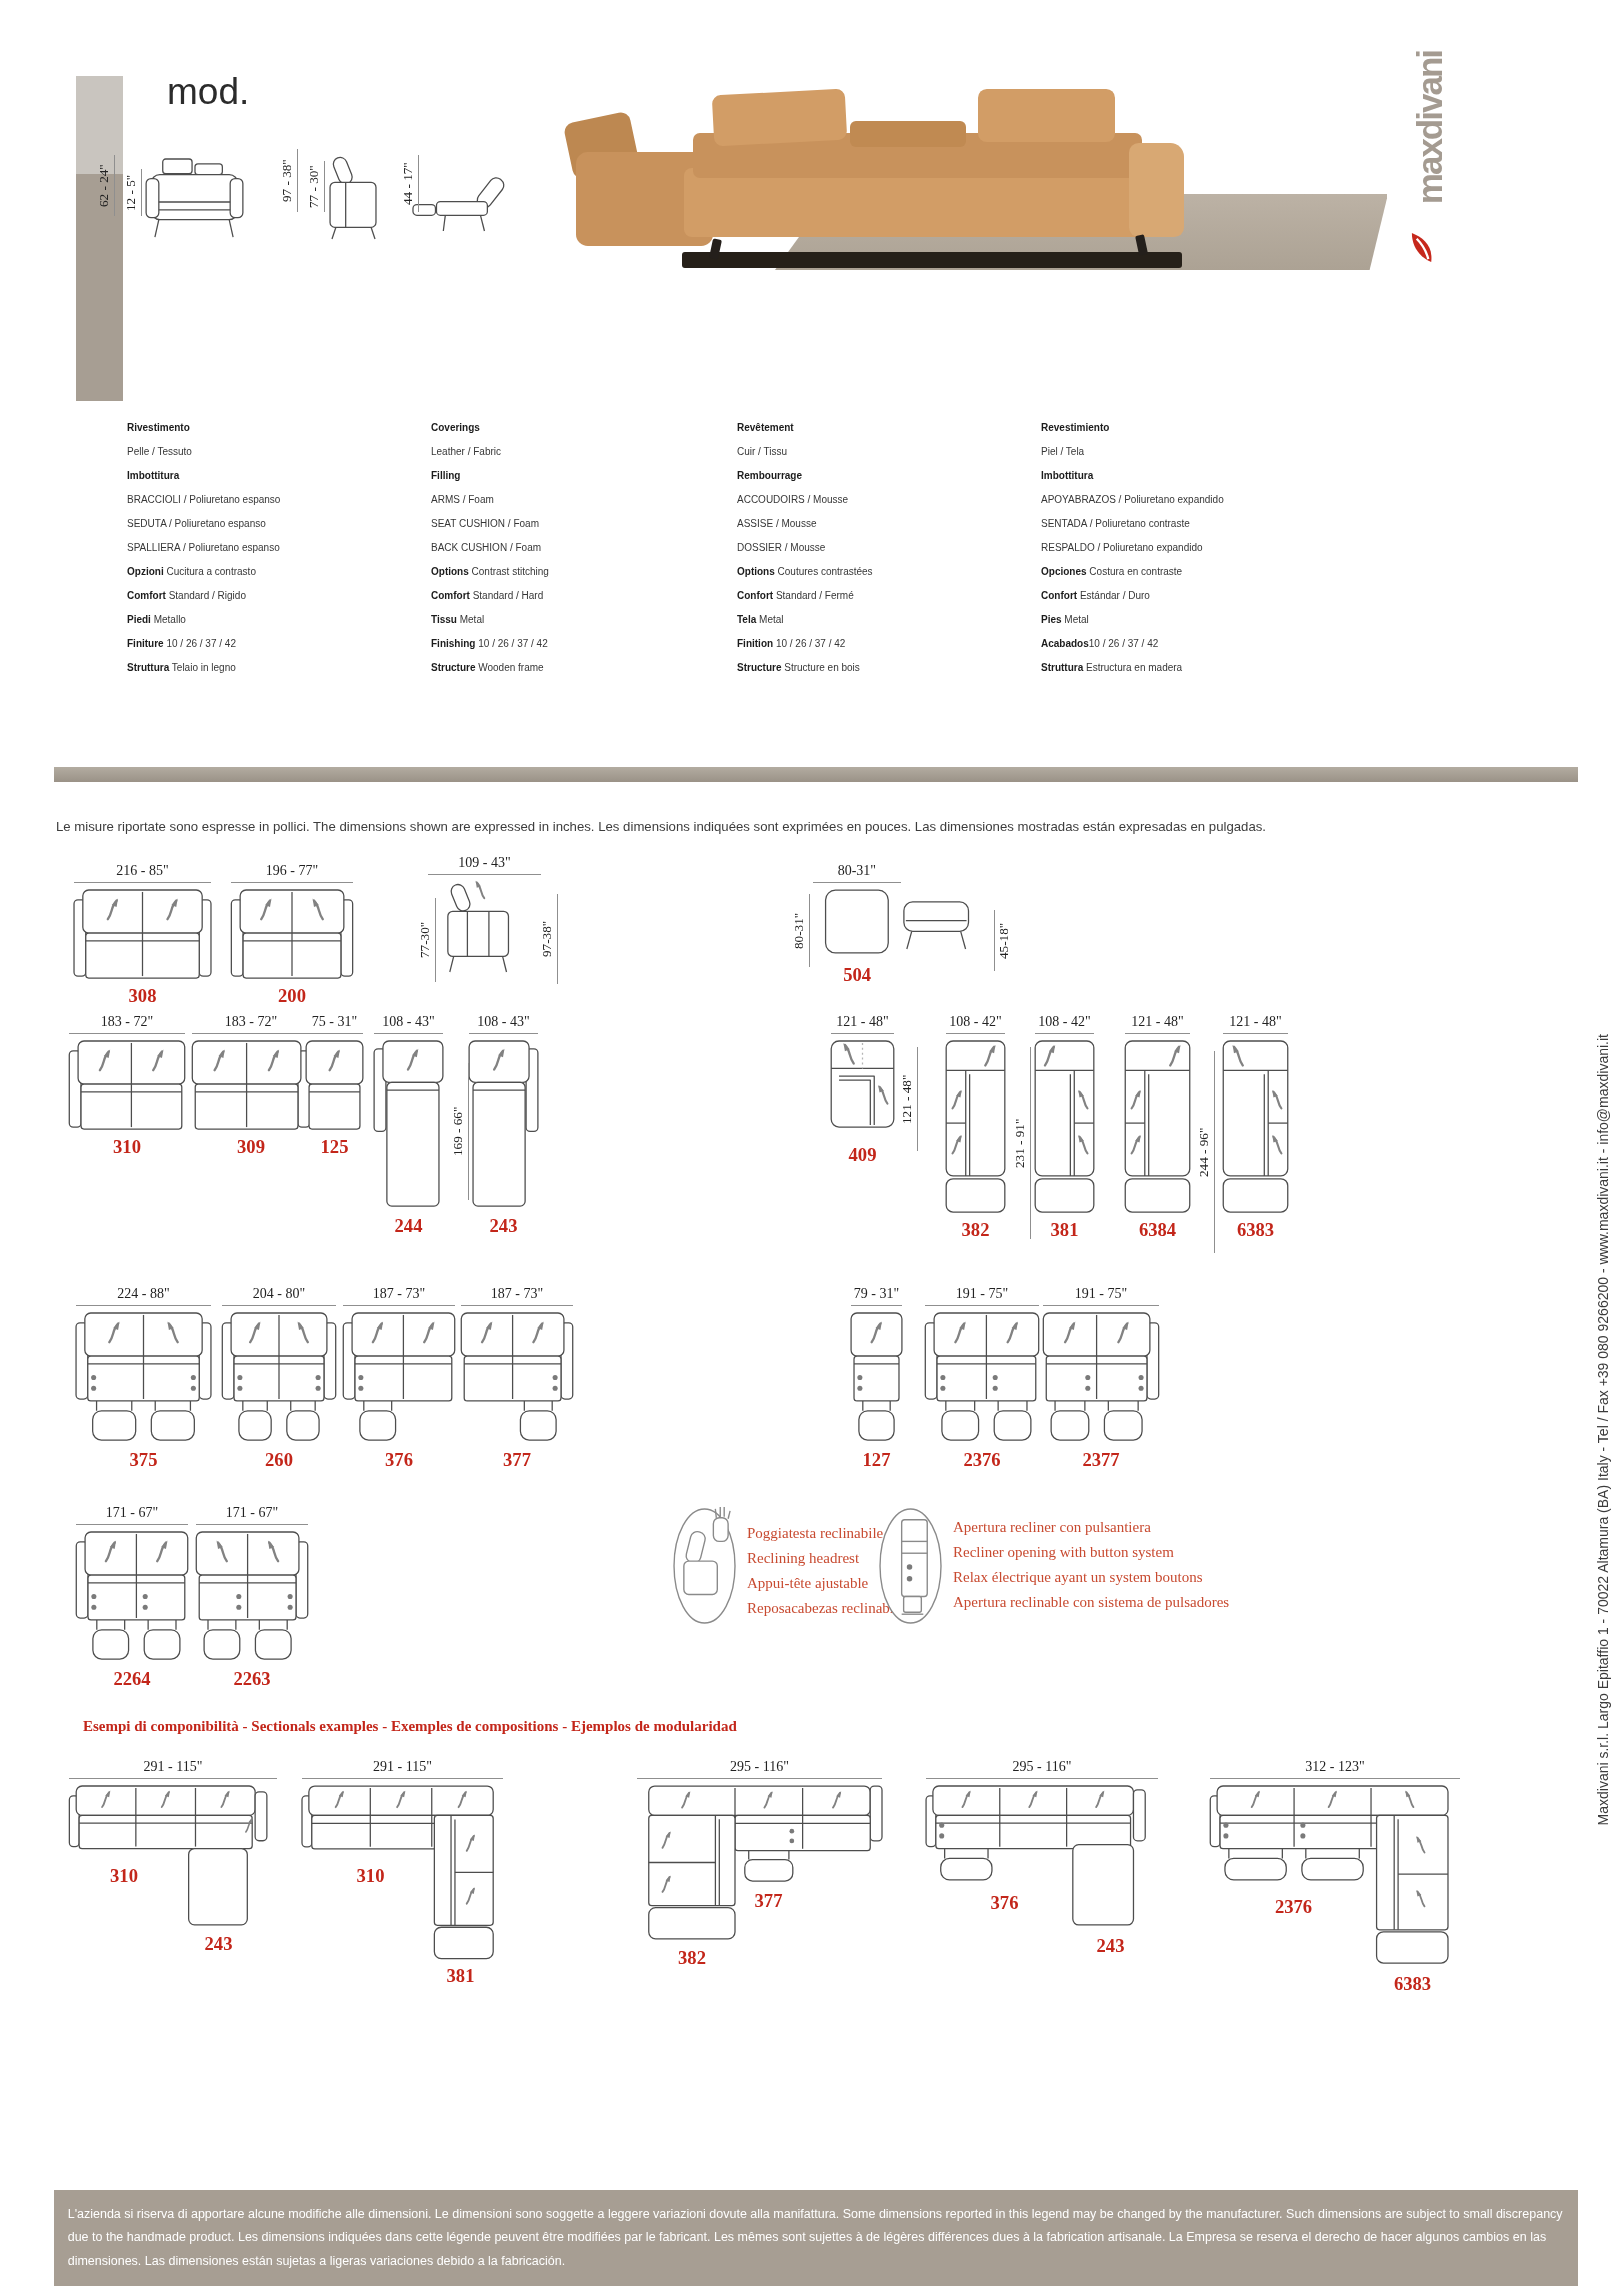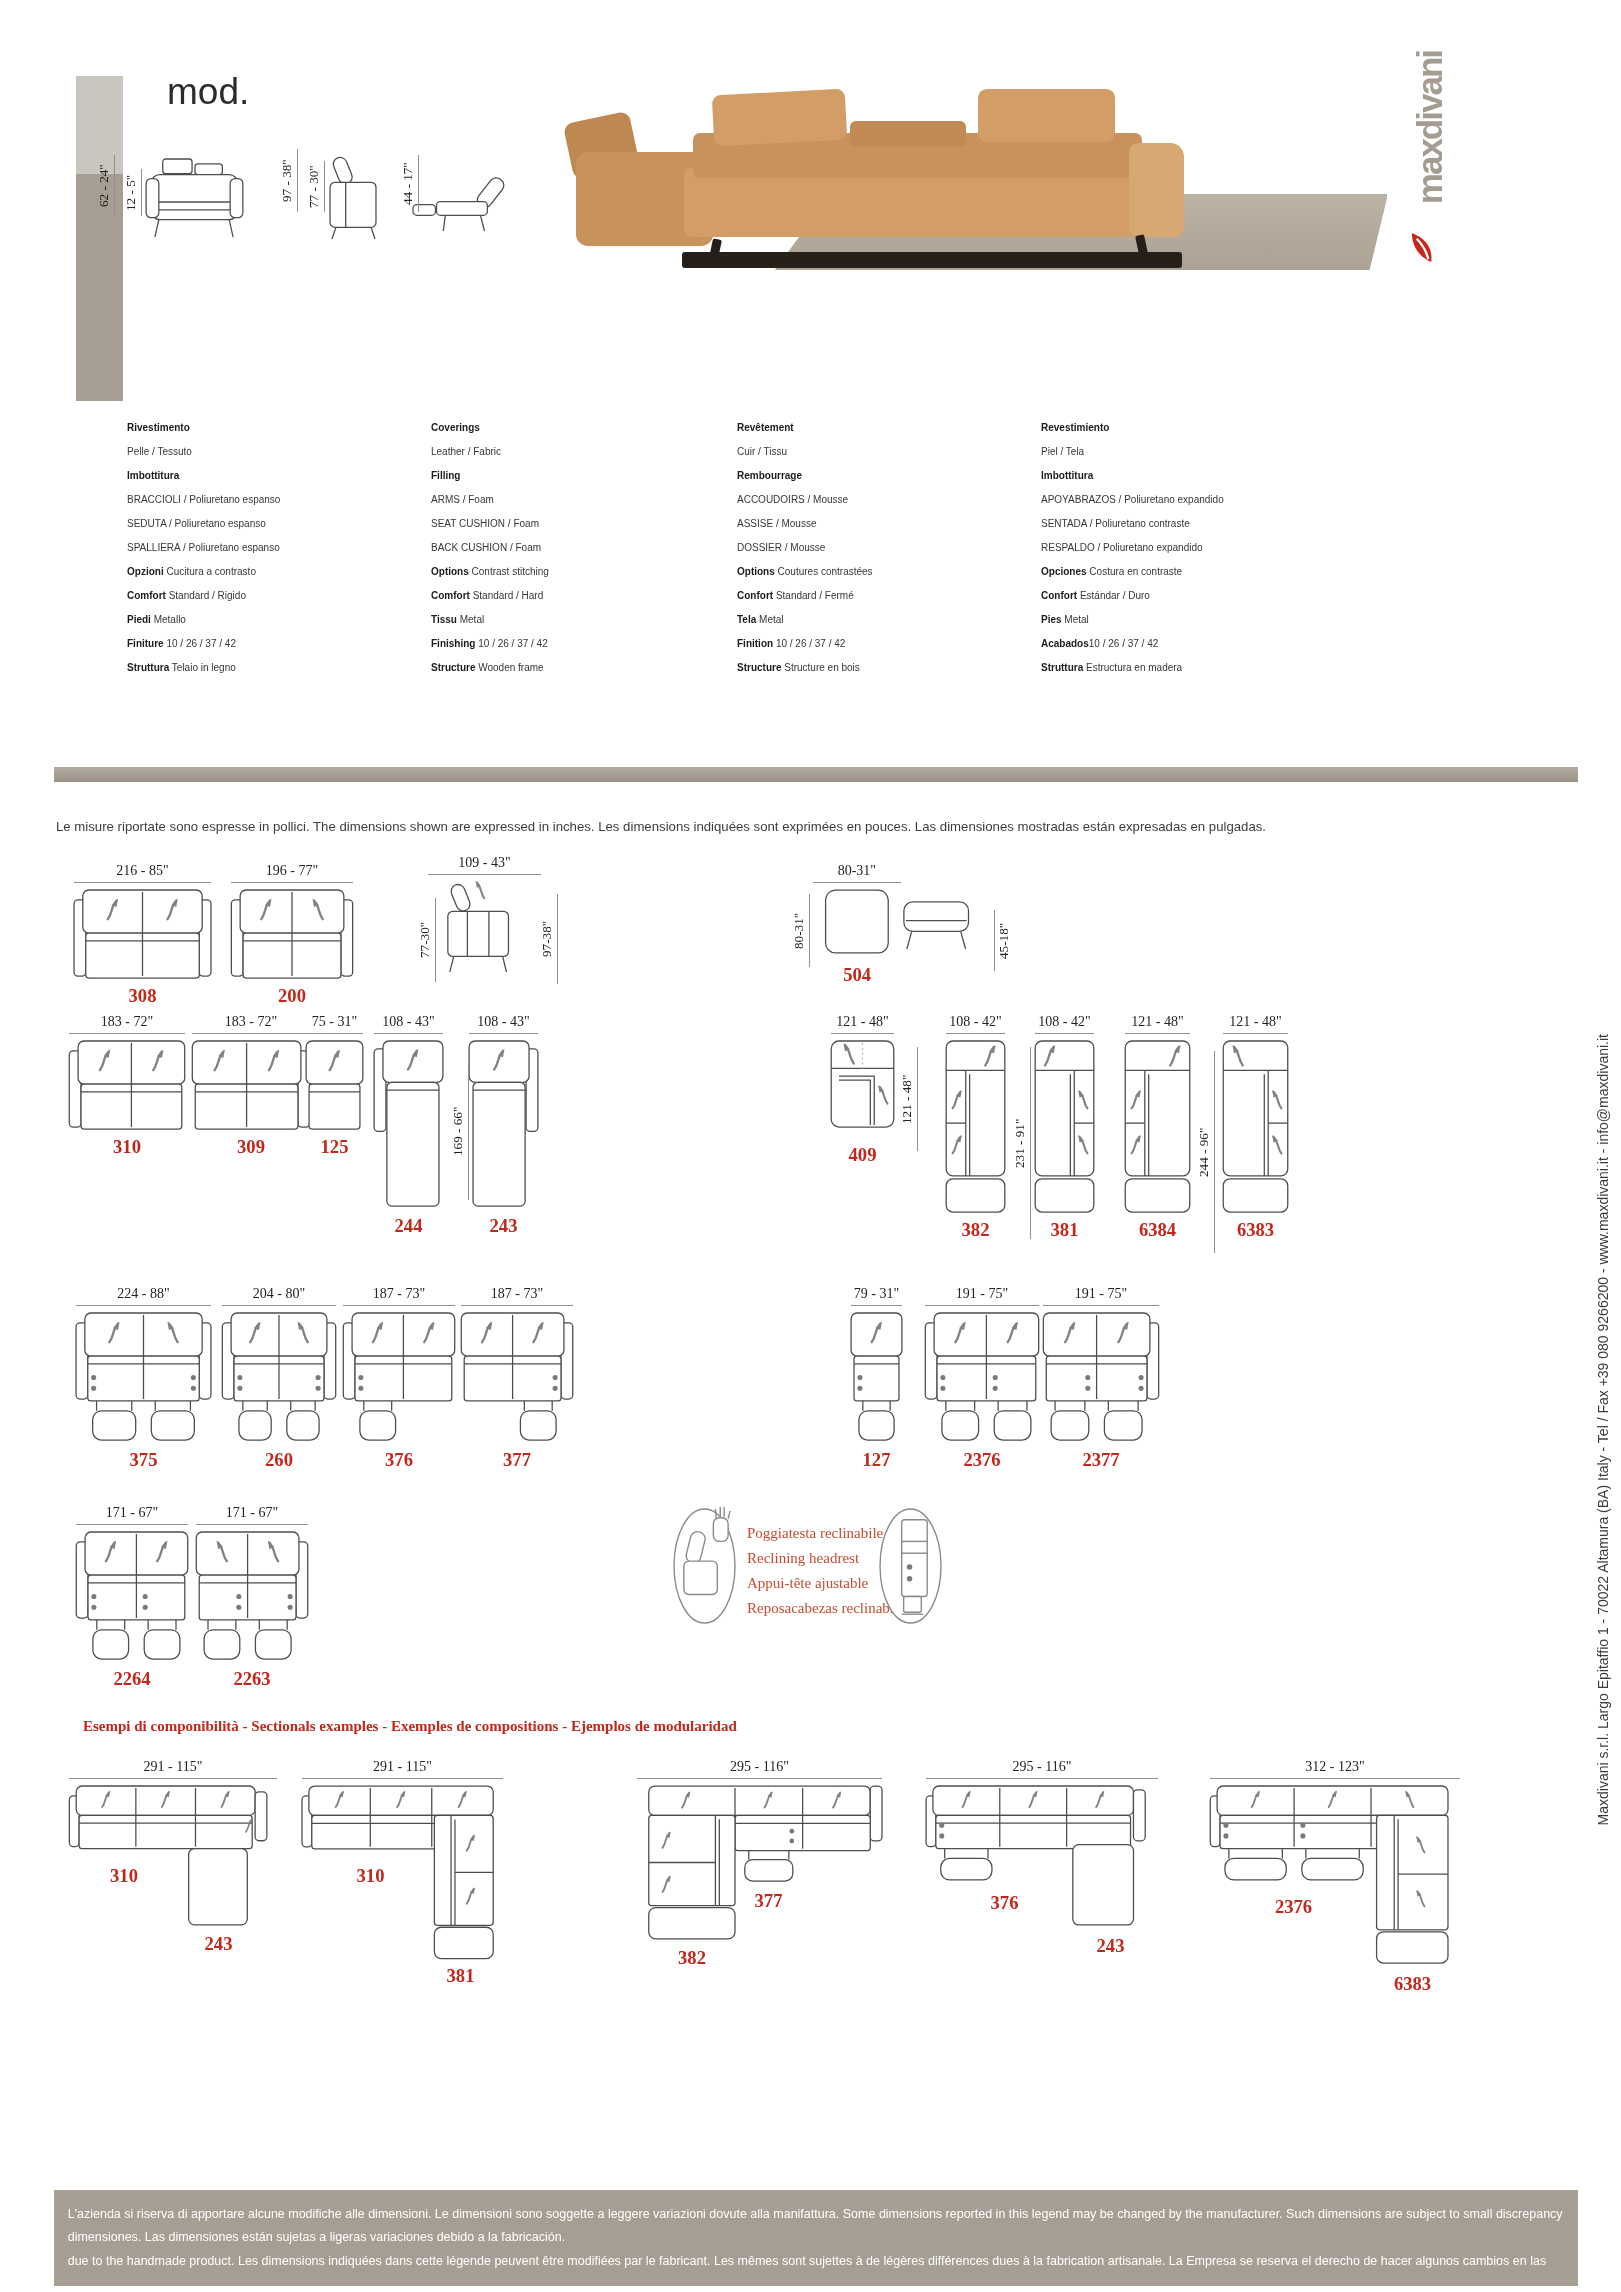--- a/index.html
+++ b/index.html
@@ -1085,24 +1085,30 @@
    <ellipse cx="33" cy="61" rx="31" ry="58"></ellipse>
    <rect x="24" y="14" width="26" height="78" rx="3"></rect>
    <line x1="24" y1="36" x2="50" y2="36"></line>
           <line x1="24" y1="48" x2="50" y2="48"></line>
    <circle cx="32" cy="62" r="2.8" fill="#7a7a7a" stroke="none"></circle>
           <circle cx="32" cy="74" r="2.8" fill="#7a7a7a" stroke="none"></circle>
    <rect x="26" y="92" width="18" height="16" rx="2"></rect>
           <line x1="24" y1="110" x2="46" y2="110"></line>
         </g>
       </svg></div>
+  <div class="notetext" id="notetext1" style="left:953px;top:1515px">
+      <div>Apertura recliner con pulsantiera</div>
+      <div>Recliner opening with button system</div>
+      <div>Relax électrique ayant un system boutons</div>
+      <div>Apertura reclinable con sistema de pulsadores</div>
+    </div>
 
   <div class="footer">
     <div>L'azienda si riserva di apportare alcune modifiche alle dimensioni. Le dimensioni sono soggette a leggere variazioni dovute alla manifattura. Some dimensions reported in this legend may be changed by the manufacturer. Such dimensions are subject to small discrepancy</div>
+    <div>due to the handmade product. Les dimensions indiquées dans cette légende peuvent être modifiées par le fabricant. Les mêmes sont sujettes à de légères différences dues à la fabrication artisanale. La Empresa se reserva el derecho de hacer algunos cambios en las</div>
     <div>dimensiones. Las dimensiones están sujetas a ligeras variaciones debido a la fabricación.</div>
-    <div>due to the handmade product. Les dimensions indiquées dans cette légende peuvent être modifiées par le fabricant. Les mêmes sont sujettes à de légères différences dues à la fabrication artisanale. La Empresa se reserva el derecho de hacer algunos cambios en las</div>
   </div>
 
   <div class="address">
       <span>Maxdivani s.r.l. Largo Epitaffio 1 - 70022 Altamura (BA) Italy - Tel / Fax +39 080 9266200 - www.maxdivani.it - info@maxdivani.it</span>
     </div>
 </div>
 
 
 </body></html>

